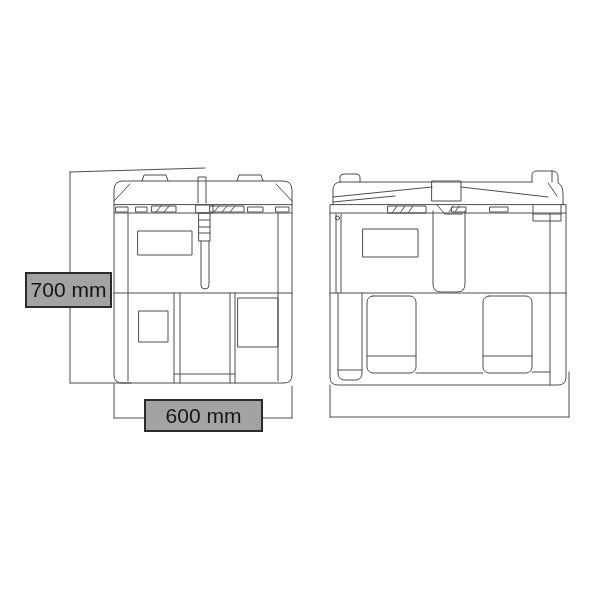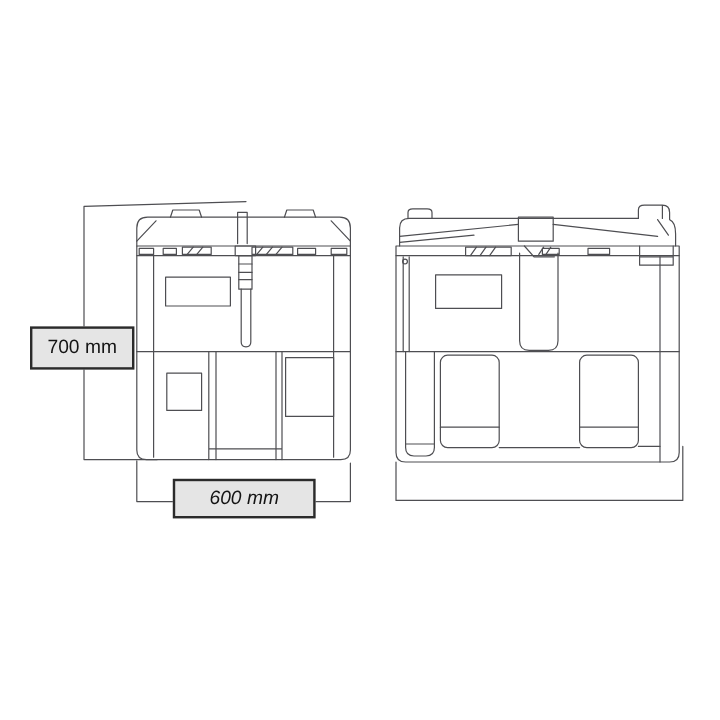--- a/index.html
+++ b/index.html
@@ -28,29 +28,29 @@
     fill: none;
     stroke-width: 1;
     stroke-linecap: round;
     stroke-linejoin: round;
   }
   .dim-label {
     position: absolute;
     display: flex;
     align-items: center;
     justify-content: center;
-    background: #e5e5e5;
+    background: #a3a3a3;
     border: 2px solid var(--label-border, #2b2b2b);
     color: var(--label-text, #141414);
-    font-size: 16px;
+    font-size: 21px;
     box-sizing: border-box;
     white-space: nowrap;
   }
   #lbl-700 { left: 25px;  top: 272px; width: 87px;  height: 36px; }
-  #lbl-600 { left: 144px; top: 399px; width: 119px; height: 33px; font-style: italic; }
+  #lbl-600 { left: 144px; top: 399px; width: 119px; height: 33px; }
   #lbl-800 { left: 392px; top: 392px; width: 116px; height: 36px; }
 </style>
 </head>
 <body>
 
 <div class="canvas">
 
   <svg class="drawing" width="600" height="600" viewBox="0 0 600 600" xmlns="http://www.w3.org/2000/svg">
 
     <g>

